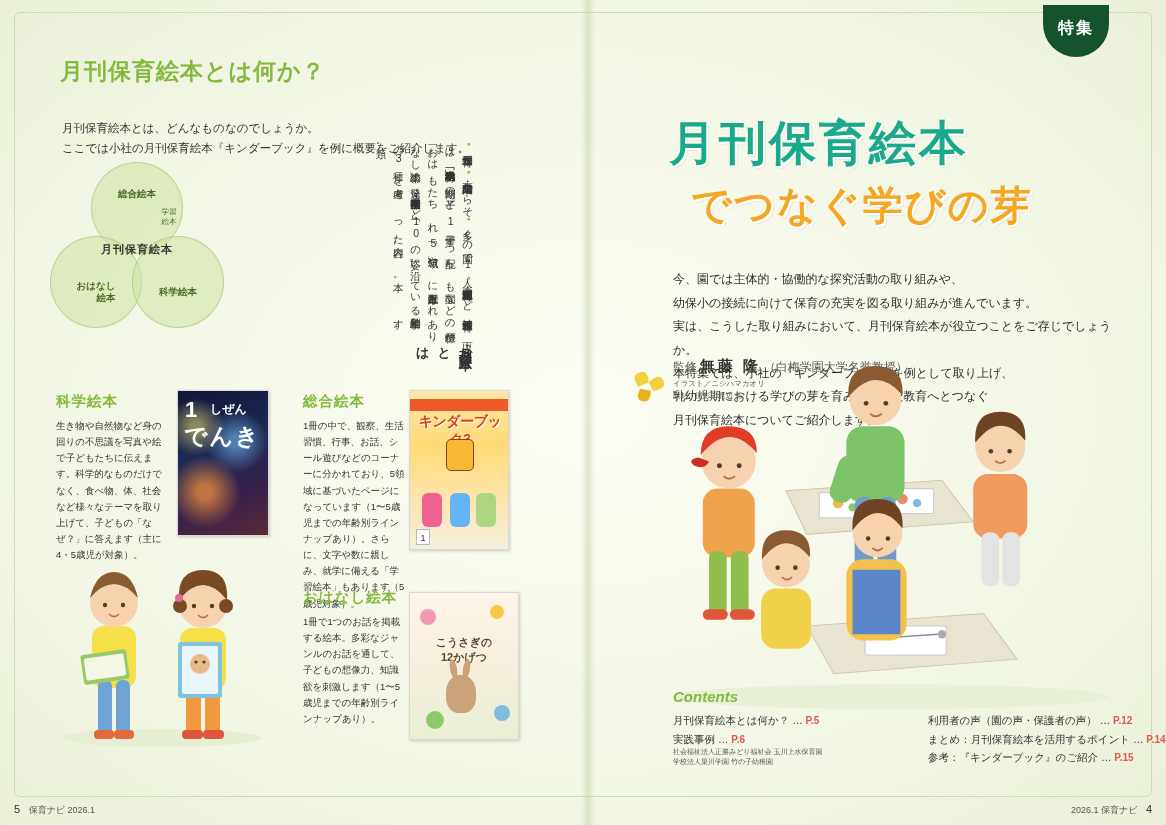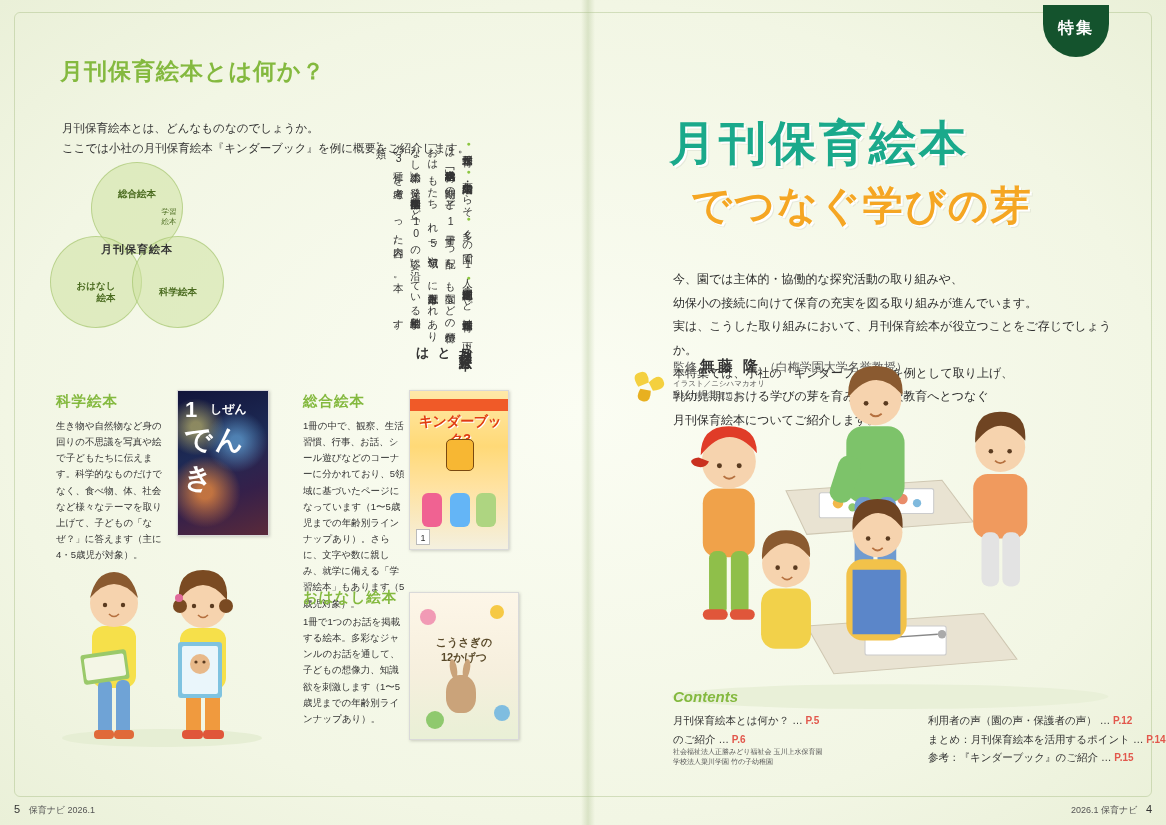--- a/index.html
+++ b/index.html
@@ -96,21 +96,21 @@
     left:177px; top:390px; width:92px; height:146px;
     background:
       radial-gradient(circle at 30% 70%, rgba(255,150,60,0.7) 0 6%, transparent 30%),
       radial-gradient(circle at 65% 35%, rgba(120,200,255,0.55) 0 5%, transparent 28%),
       radial-gradient(circle at 20% 25%, rgba(255,240,120,0.5) 0 4%, transparent 22%),
       linear-gradient(160deg,#12143a 0%, #1d2a55 40%, #35204a 70%, #5a2a3a 100%);
     color:#fff;
   }
   .cover-sci .num { position:absolute; left:7px; top:6px; font-size:22px; font-weight:bold; color:#fff; }
   .cover-sci .t1 { position:absolute; left:32px; top:10px; font-size:12px; font-weight:bold; color:#fff; }
-  .cover-sci .t2 { position:absolute; left:6px; top:30px; font-size:28px; font-weight:bold; color:#fff; letter-spacing:2px; }
+  .cover-sci .t2 { position:absolute; left:6px; top:30px; font-size:23px; font-weight:bold; color:#fff; letter-spacing:2px; }
 
   .cover-kb {
     left:409px; top:390px; width:100px; height:160px;
     background:linear-gradient(180deg,#ffe9a8 0%, #ffd977 35%, #ffe2a0 60%, #f4f0df 100%);
     color:#222;
   }
   .cover-kb .band { position:absolute; left:0; top:8px; width:100%; height:12px; background:#f05a28; }
   .cover-kb .kbt { position:absolute; left:3px; top:22px; width:94px; text-align:center;
       font-size:14px; font-weight:bold; color:#e03c12; letter-spacing:-0.5px;
       text-shadow:1px 1px 0 #fff; }
@@ -437,21 +437,21 @@
 
     <div class="contents-h">Contents</div>
 
     <div class="contents-l">
       <div>
         <span>月刊保育絵本とは何か？</span>
         <span>…</span>
         <span class="c-page">P.5</span>
       </div>
       <div style="margin-top:2px;">
-        <span>のご紹介</span>
+        <span>実践事例</span>
         <span>…</span>
         <span class="c-page">P.6</span>
       </div>
       <div class="c-sub" style="white-space:pre-line;">社会福祉法人正勝みどり福祉会 玉川上水保育園
 学校法人簗川学園 竹の子幼稚園</div>
     </div>
 
     <div class="contents-r">
       <div>
         <span>利用者の声（園の声・保護者の声）</span>

